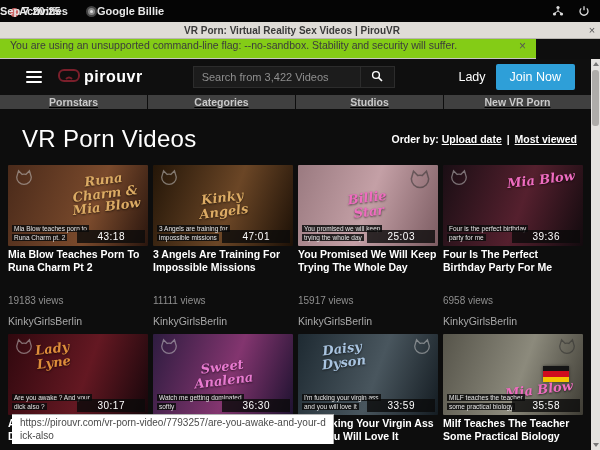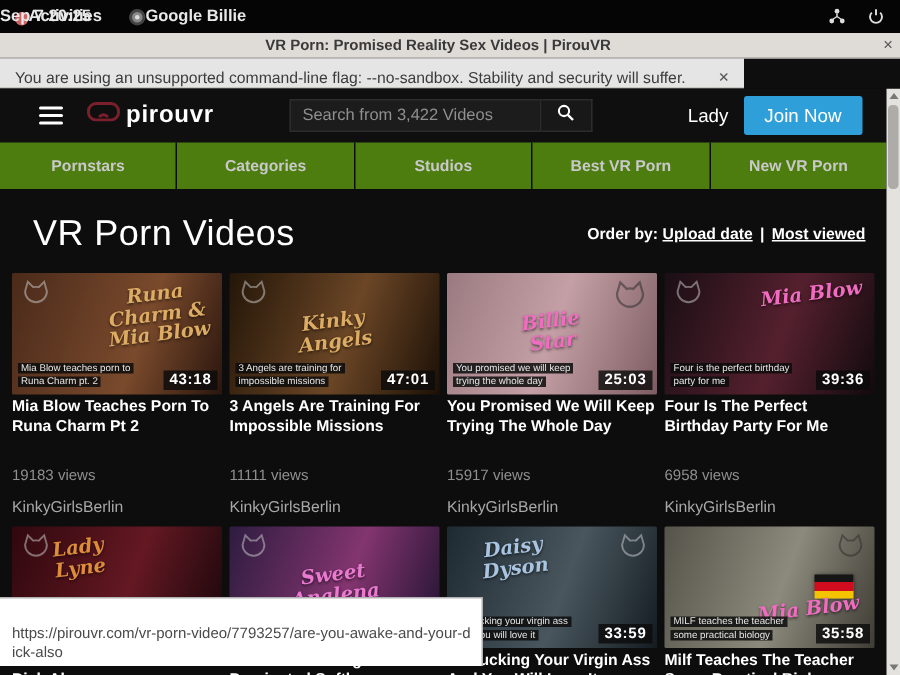--- a/index.html
+++ b/index.html
@@ -22,22 +22,22 @@
   .tray-svg { display:block; }
 
   
   .tab-bar { position:absolute; top:22px; left:0; width:600px; height:17px; background:#dfdcd7;
     border-bottom:1px solid #b8b5b0; display:flex; align-items:center; }
   .tab-title { flex:1; text-align:center; font-size:10px; font-weight:bold; color:#3a3a3a;
     white-space:nowrap; overflow:hidden; }
   .tab-close { width:16px; text-align:center; color:#555; font-size:11px; cursor:pointer; }
 
   
-  .infobar { position:absolute; top:39px; left:0; width:496px; height:20px; background:#e5e5e5;
-    border-bottom:1px solid #c9c6c1; display:flex; align-items:flex-end; padding:0 10px; }
+  .infobar { position:absolute; top:39px; left:0; width:536px; height:20px; background:#84cc16;
+    border-bottom:1px solid #c9c6c1; display:flex; align-items:flex-start; padding:0 10px; }
   .infobar-msg { font-size:10.5px; color:#3c3c3c; flex:1; white-space:nowrap; overflow:hidden; }
   .infobar-close { color:#555; font-size:12px; cursor:pointer; padding-left:8px; }
 
   
   .viewport { position:absolute; top:59px; left:0; width:600px; height:391px; background:#0d0d0d; overflow:hidden; }
   .page { position:absolute; top:0; left:0; right:9px; bottom:0; overflow:hidden; }
 
   
   .scrollbar { position:absolute; top:0; right:0; width:9px; height:391px; background:#e4e2df; }
   .sb-arrow { position:absolute; left:0; width:9px; height:10px; display:flex; align-items:center; justify-content:center; }
@@ -56,21 +56,21 @@
   .search-input { width:168px; height:22px; background:#1c1c1c; border:1px solid #2c2c2c; color:#bbb;
     font-size:11px; padding:0 8px; outline:none; }
   .search-input::placeholder { color:#8f8f8f; }
   .search-btn { width:34px; height:22px; background:#181818; border:1px solid #2c2c2c; border-left:none;
     display:flex; align-items:center; justify-content:center; cursor:pointer; }
   .login { color:#fff; font-size:12.5px; margin-left:auto; cursor:pointer; }
   .join-btn { background:#2e9fd8; color:#fff; font-size:12.5px; padding:6px 14px; border-radius:2px;
     cursor:pointer; margin-right:4px; }
 
   
-  .site-nav { height:31px; background:#4d7c0f; display:flex; }
+  .site-nav { height:14px; background:#404040; display:flex;text-decoration:underline; }
   .nav-item { flex:1; display:flex; align-items:center; justify-content:center; color:#c9c9c9;
     font-size:10.5px; font-weight:bold; border-right:1px solid #0d0d0d; cursor:pointer; }
   .nav-item:last-child { border-right:none; }
 
   
   .page-head { display:flex; align-items:center; padding:16px 14px 10px 22px; }
   .page-title { color:#fff; font-size:24px; font-weight:normal; letter-spacing:.3px; }
   .order-by { margin-left:auto; color:#fff; font-size:10.5px; font-weight:bold; white-space:nowrap; }
   .order-link { color:#fff; text-decoration:underline; cursor:pointer; }
   .order-sep { color:#fff; padding:0 2px; }
@@ -97,33 +97,33 @@
   .pos-tl { top:8px; left:10px; }
   .pos-c  { top:26px; left:0; right:0; margin:auto; }
   .pos-br { bottom:18px; right:10px; }
   .c-gold { color:#dcab64; } .c-pink { color:#ef6cc0; } .c-orange { color:#dd8d3a; }
   .c-magenta { color:#e87ad0; } .c-blue { color:#a9c4e0; }
 
   .cap { position:absolute; left:4px; bottom:4px; max-width:86px; font-size:6.5px; line-height:1.4;
     color:#e6e6e6; }
   .cap span { background:rgba(12,12,12,.85); padding:0 2px; box-decoration-break:clone; -webkit-box-decoration-break:clone; }
   .dur { position:absolute; right:3px; bottom:3px; background:rgba(10,10,10,.8); color:#fff;
-    font-size:10px; font-weight:bold; padding:1px 4px; letter-spacing:.5px;margin-left:27px; }
+    font-size:10px; font-weight:normal; padding:1px 20px; letter-spacing:.5px;margin-left:27px; }
   .flag { position:absolute; right:14px; top:32px; width:26px; height:16px; box-shadow:0 0 3px rgba(0,0,0,.5); }
   .flag div { height:33.33%; }
   .flag .f1 { background:#151515; } .flag .f2 { background:#d00c1e; } .flag .f3 { background:#f5c400; }
 
   .v-title { color:#fff; font-size:10.5px; font-weight:bold; line-height:1.2; margin-top:2px;
     height:25px; overflow:hidden; }
   .v-views { color:#8f8f8f; font-size:10px; margin-top:22px; }
   .v-studio { color:#a8a8a8; font-size:10.5px; margin-top:9px; }
 
   
-  .status-bubble { position:absolute; left:0; bottom:6px; max-width:322px; background:#fff;
-    border:1px solid #b2b2b2; border-left:none; border-bottom:none; padding:18px 6px 2px 8px;
+  .status-bubble { position:absolute; left:12px; bottom:6px; max-width:322px; background:#fff;
+    border:1px solid #b2b2b2; border-left:none; border-bottom:none; padding:2px 6px 2px 8px;
     font-size:10px; color:#4a4a4a; word-break:break-all; line-height:1.25; z-index:5; }
 </style>
 </head>
 <body>
 
 <div class="screen">
 
   <div class="gnome-bar">
     <div class="gnome-left">
       <div class="gnome-item">
@@ -148,21 +148,21 @@
       <span>
         <svg class="tray-svg" width="12" height="12" viewBox="0 0 12 12">
           <path d="M3.2 3.4a4 4 0 1 0 5.6 0" stroke="#ddd" stroke-width="1.3" fill="none"></path>
           <path d="M6 1.2v4" stroke="#ddd" stroke-width="1.3"></path>
         </svg>
       </span>
     </div>
   </div>
 
   <div class="tab-bar">
-    <div class="tab-title">VR Porn: Promised Reality Sex Videos | PirouVR</div>
+    <div class="tab-title">VR Porn: Virtual Reality Sex Videos | PirouVR</div>
     <div class="tab-close">×</div>
   </div>
 
   <div class="infobar">
     <div class="infobar-msg">You are using an unsupported command-line flag: --no-sandbox. Stability and security will suffer.</div>
     <div class="infobar-close">×</div>
   </div>
 
   <div class="viewport">
 
@@ -195,21 +195,20 @@
           </div>
         </div>
         <div class="login">Lady</div>
         <div class="join-btn">Join Now</div>
       </div>
 
       <div class="site-nav">
         <div class="nav-item">Pornstars</div>
         <div class="nav-item">Categories</div>
         <div class="nav-item">Studios</div>
-        <div class="nav-item">Best VR Porn</div>
         <div class="nav-item">New VR Porn</div>
       </div>
 
       <div class="page-head">
         <h1 class="page-title">VR Porn Videos</h1>
         <div class="order-by">
           <span>Order by:</span>
           <span class="order-link">Upload date</span>
           <span class="order-sep">|</span>
           <span class="order-link">Most viewed</span>

